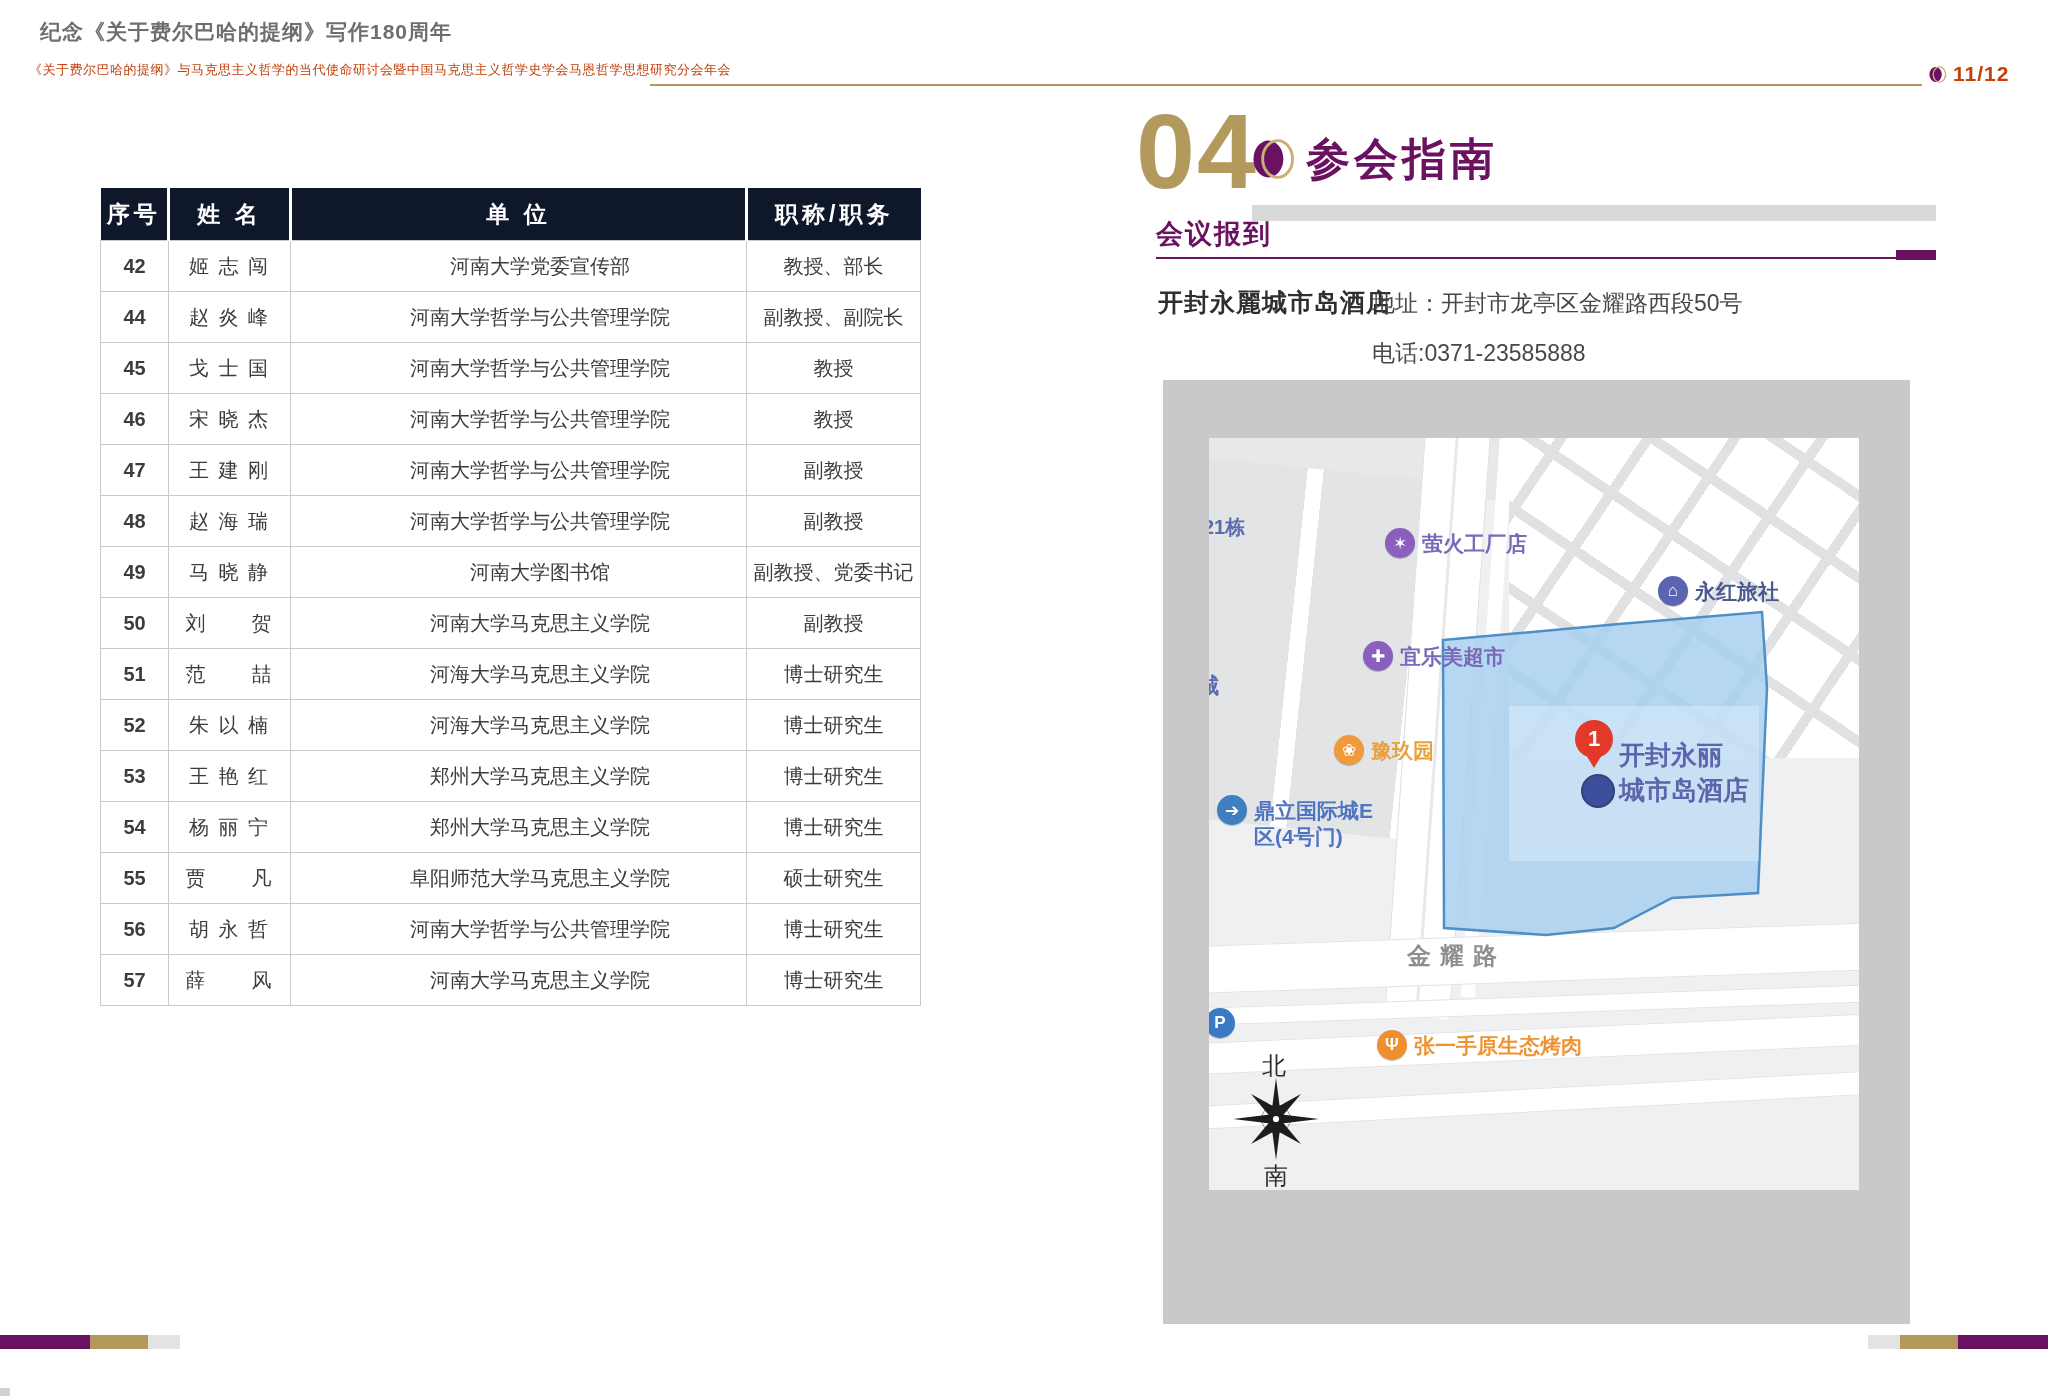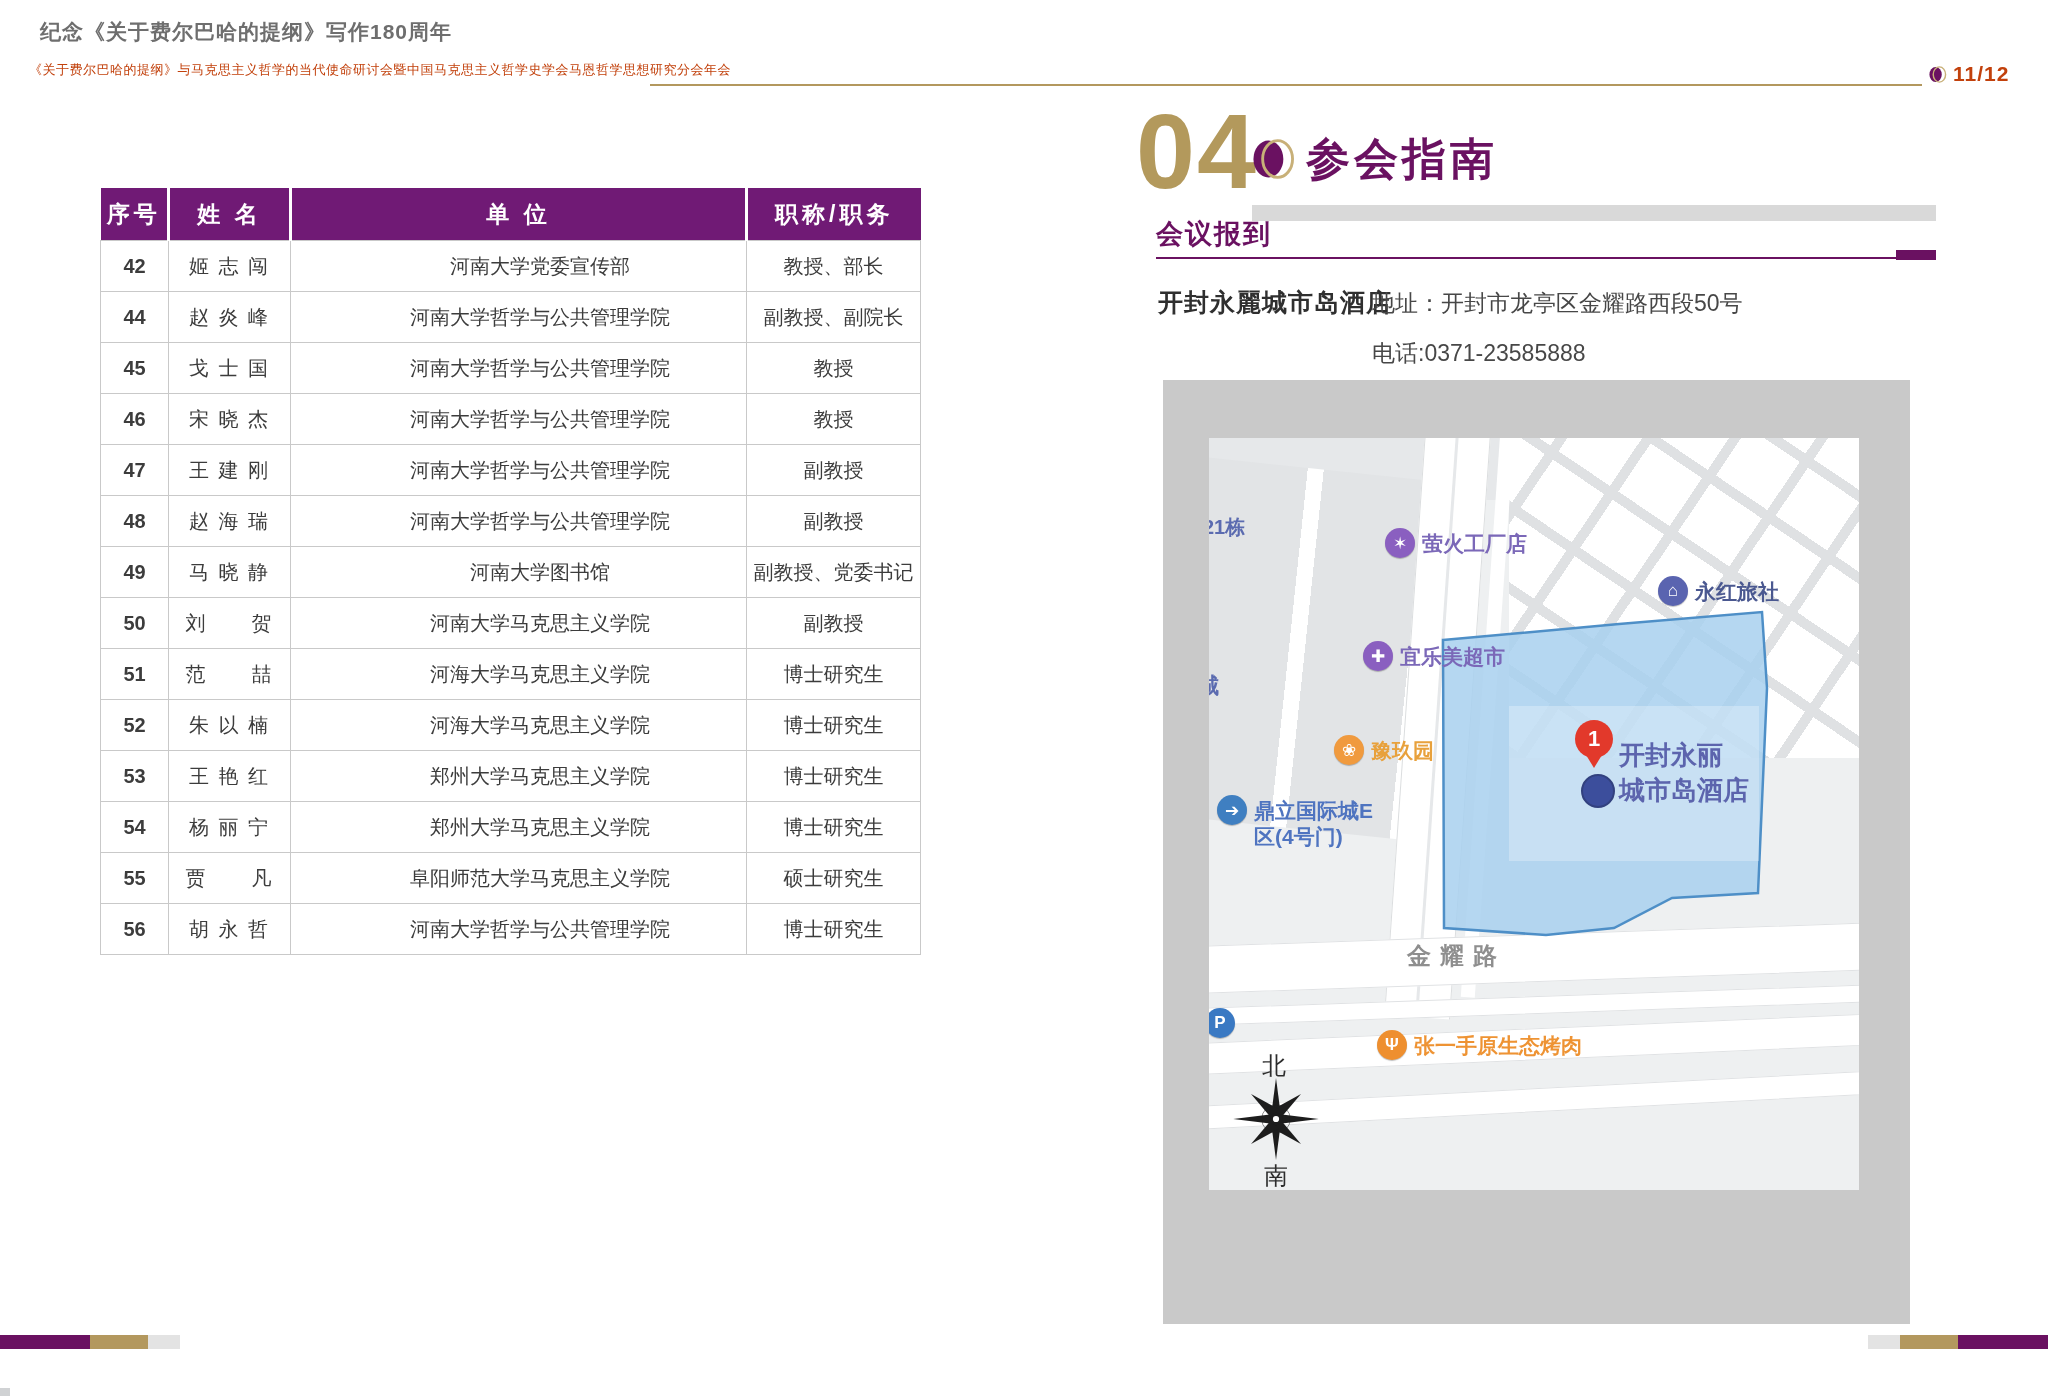--- a/index.html
+++ b/index.html
@@ -9,21 +9,21 @@
 
   
   .hdr-title{left:40px;top:18px;font-size:21px;font-weight:bold;color:#6e6e6e;letter-spacing:1px;}
   .hdr-sub{left:29px;top:61px;font-size:13px;color:#c2410c;letter-spacing:.5px;}
   .gold-rule{left:650px;top:84px;width:1272px;height:2px;background:#b3985e;}
   .page-ind{left:1928px;top:62px;display:flex;align-items:center;gap:6px;}
   .page-num{color:#c2410c;font-weight:bold;font-size:21px;letter-spacing:1px;}
 
   
   table.roster{position:absolute;left:100px;top:188px;width:820px;border-collapse:collapse;table-layout:fixed;}
-  table.roster th{background:#701a75;color:#fff;font-size:23px;font-weight:bold;height:50px;
+  table.roster th{background:#0f172a;color:#fff;font-size:23px;font-weight:bold;height:50px;
                   border-right:3px solid #fff;letter-spacing:4px;}
   table.roster th:last-child{border-right:none;}
   table.roster td{height:48px;border:1px solid #c9c9c9;font-size:20px;color:#3c3c3c;
                   text-align:center;background:#fff;}
   td.c-no{color:#7a1c5c;font-weight:bold;font-size:23px;}
   td.c-name{letter-spacing:2px;}
   td.c-unit{text-align:left;padding-left:44px;margin-top:9px;}
   td.c-title{font-size:19px;}
 
   
@@ -214,20 +214,26 @@
     <td class="c-title">硕士研究生</td>
   </tr>
 
   <tr>
     <td class="c-no">56</td>
     <td class="c-name">胡 永 哲</td>
     <td class="c-unit">河南大学哲学与公共管理学院</td>
     <td class="c-title">博士研究生</td>
   </tr>
 
+  <tr>
+    <td class="c-no">57</td>
+    <td class="c-name">薛　　风</td>
+    <td class="c-unit">河南大学马克思主义学院</td>
+    <td class="c-title">博士研究生</td>
+  </tr>
 </tbody>
 </table>
 
 <div class="abs big-num">04</div>
 <svg class="abs phase-big" viewBox="0 0 40 40">
   <ellipse cx="16" cy="20" rx="13" ry="16" fill="#6a1161"></ellipse>
   <ellipse cx="24" cy="20" rx="13" ry="16" fill="none" stroke="#c8b078" stroke-width="2.5"></ellipse>
 </svg>
 <div class="abs sec-title">参会指南</div>
 <div class="abs gray-bar"></div>

